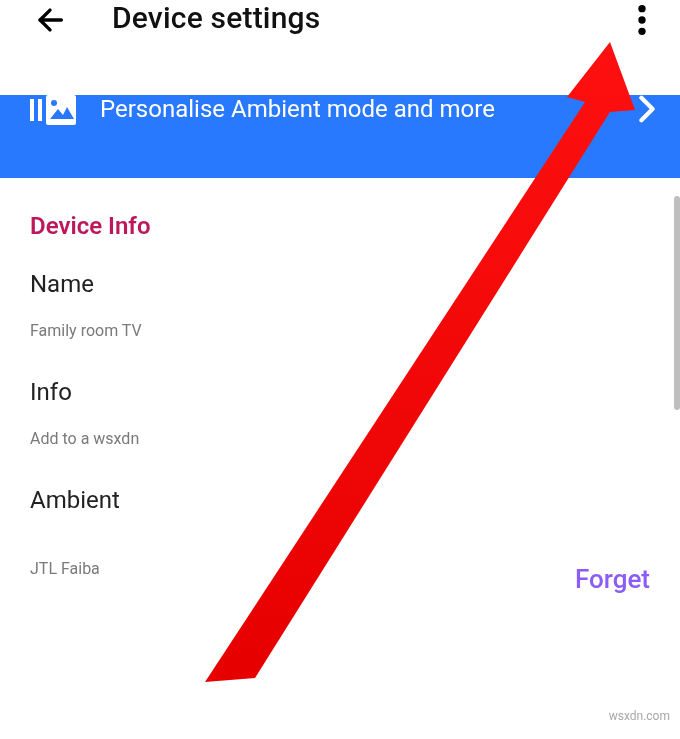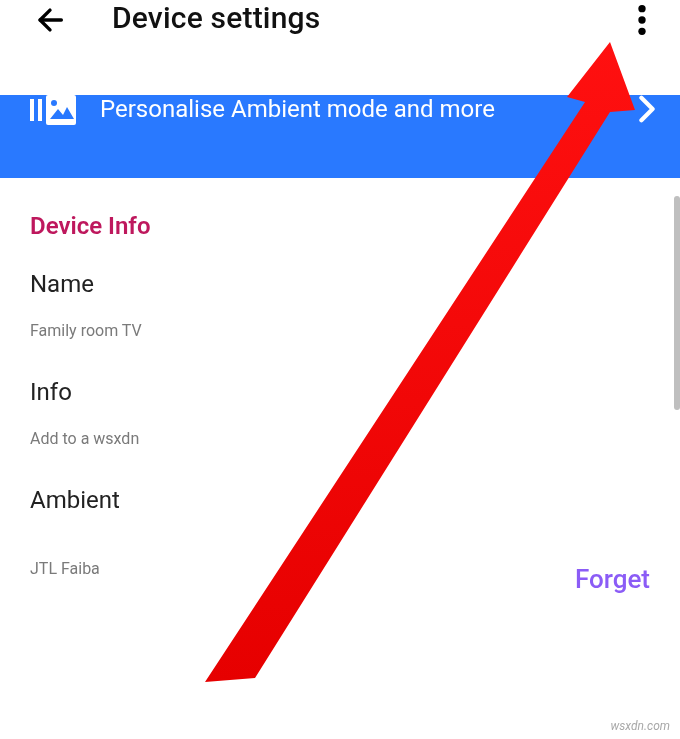--- a/index.html
+++ b/index.html
@@ -114,24 +114,23 @@
       position: absolute;
       left: 205px;
       top: 42px;
       width: 430px;
       height: 640px;
       pointer-events: none;
     }
     .watermark {
       position: absolute;
       right: 10px;
-      bottom: 6px;
+      bottom: 16px;
       font-size: 12px;
       color: #a8a8a8;
-      font-style: italic;
     }
   </style>
 </head>
 <body>
 
 <div class="header">
   <div class="back-icon">
     <svg width="34" height="34" viewBox="0 0 24 24" fill="none" stroke="#000" stroke-width="2.4" stroke-linecap="round" stroke-linejoin="round">
       <line x1="20" y1="12" x2="5" y2="12"></line>
       <polyline points="12 5 5 12 12 19"></polyline>

